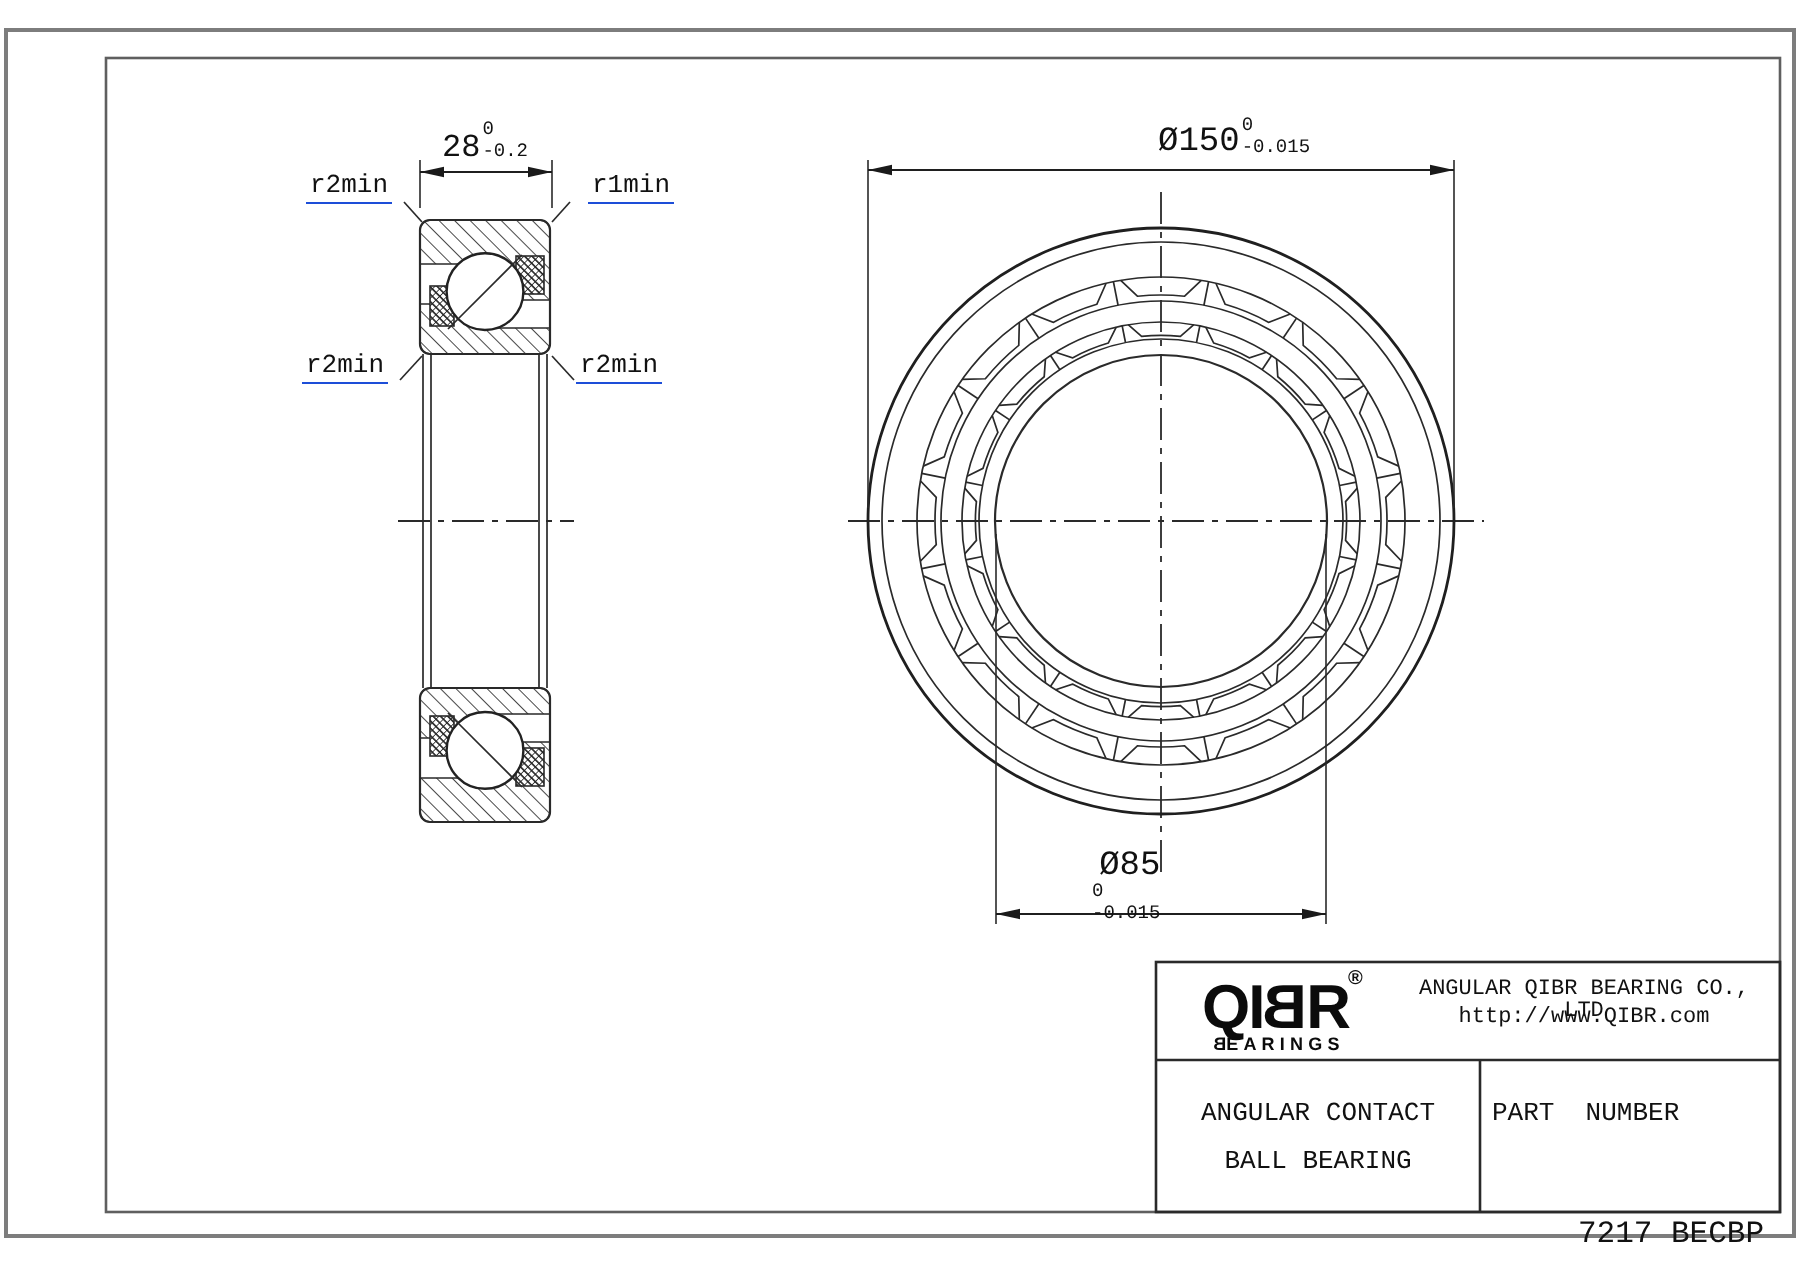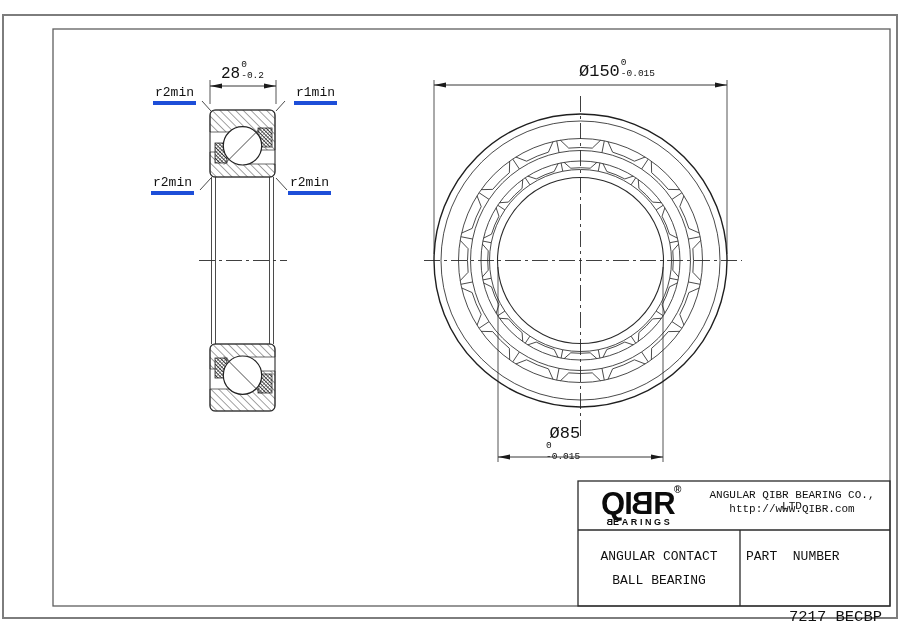--- a/index.html
+++ b/index.html
@@ -12,21 +12,21 @@
   .cl{fill:none;stroke:#2a2a2a;stroke-width:.9;stroke-dasharray:16 4 3 4;}
   .dimline{stroke:#1f1f1f;stroke-width:.9;fill:none;}
   .ext{stroke:#2a2a2a;stroke-width:.8;fill:none;}
   .hatched{fill:url(#hatch);stroke:#2a2a2a;stroke-width:.7;}
   .cage{fill:url(#xhatch);stroke:#2a2a2a;stroke-width:.8;}
   .ball{fill:#fff;stroke:#222;stroke-width:1.2;}
   .txt{position:absolute;white-space:pre;line-height:1;}
   .dim{display:flex;align-items:flex-end;}
   .dim-main{font-size:17px;line-height:1;}
   .dim-tol{display:flex;flex-direction:column;font-size:9.5px;line-height:1.2;margin-top:-2px;margin-left:1px;}
-  .rlabel{position:absolute;font-size:13px;line-height:1;border-bottom:4px solid #1d4ed8;padding:0 2px 2px 2px;}
+  .rlabel{position:absolute;font-size:13px;line-height:1;border-bottom:1px solid #1d4ed8;padding:0 2px 2px 2px;}
   .tb-txt{position:absolute;font-size:13px;line-height:1;text-align:right;}
   .logo{position:absolute;font-family:"Liberation Sans",sans-serif;font-weight:bold;
         font-size:31px;line-height:1;letter-spacing:-1px;color:#0b0b0b;}
   .logo-sub{position:absolute;font-family:"Liberation Sans",sans-serif;font-weight:bold;
         font-size:9px;letter-spacing:2.6px;color:#0b0b0b;}
   .flip{display:inline-block;transform:scaleX(-1);}
   .reg{position:absolute;font-family:"Liberation Sans",sans-serif;font-size:10px;font-weight:bold;}
   .company{position:absolute;left:698px;width:188px;text-align:center;font-size:11px;line-height:1;}
   .prod{position:absolute;left:579px;width:160px;text-align:center;font-size:13px;line-height:1;}
 </style>

